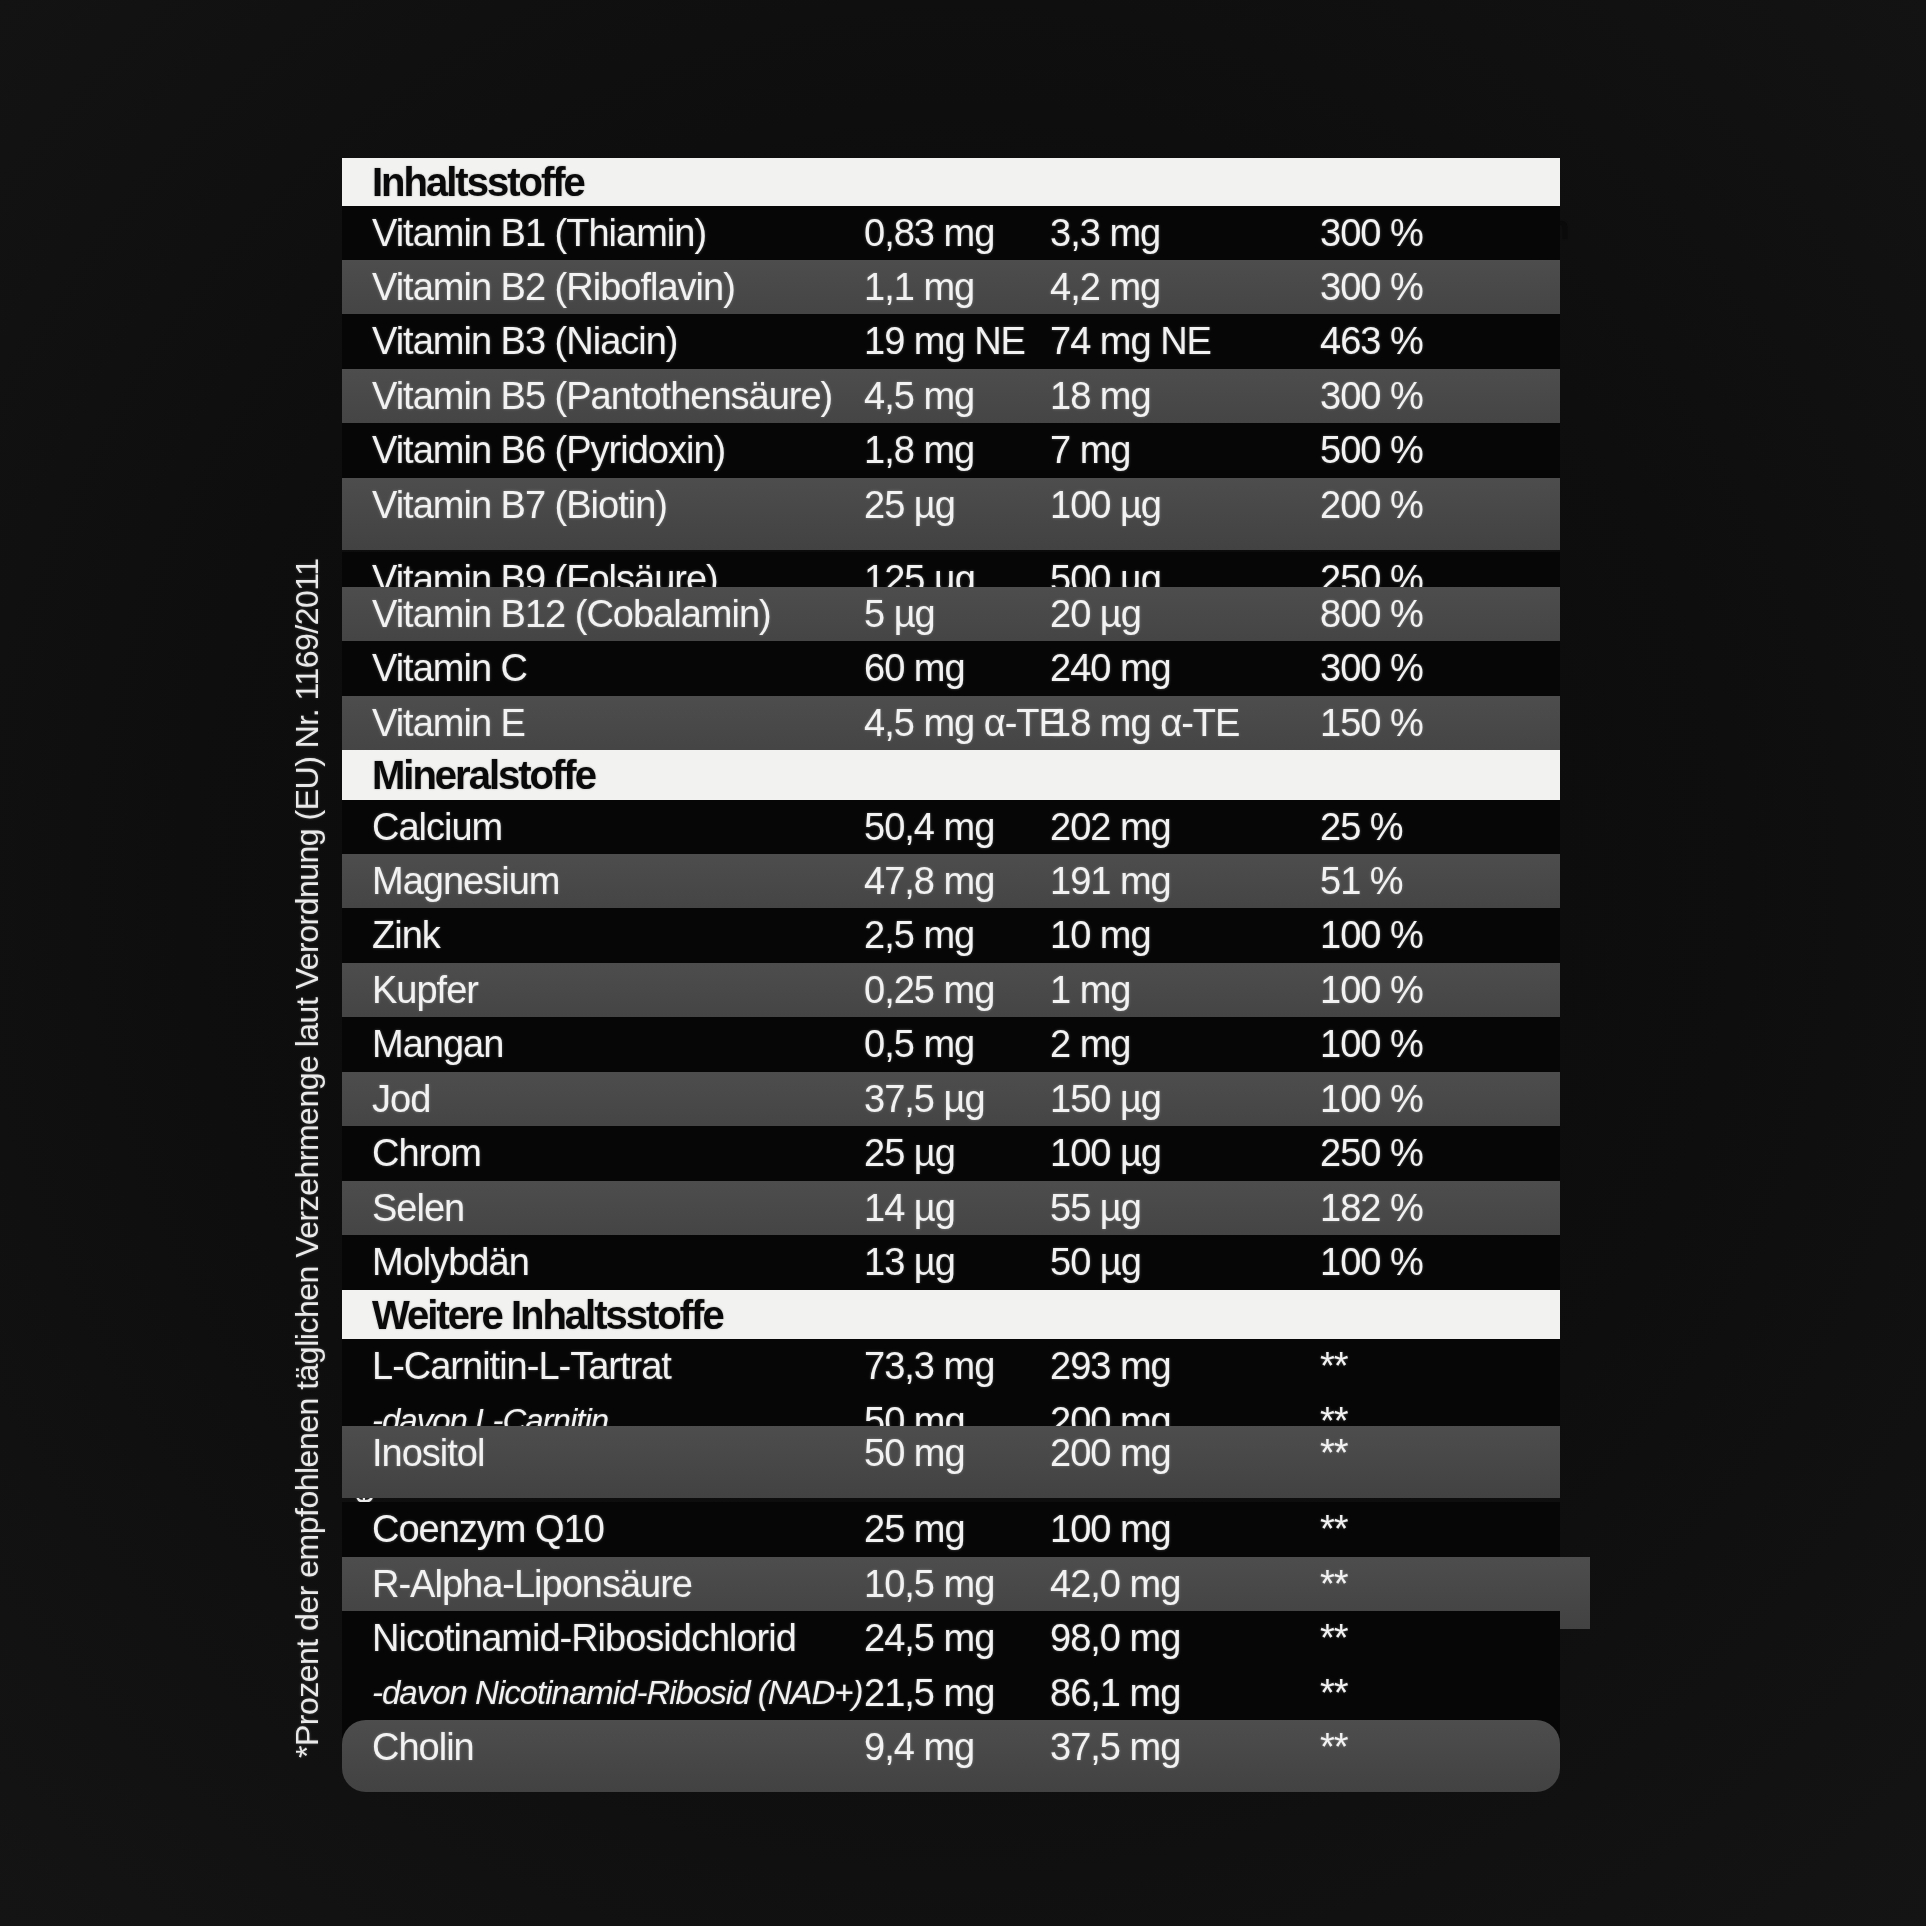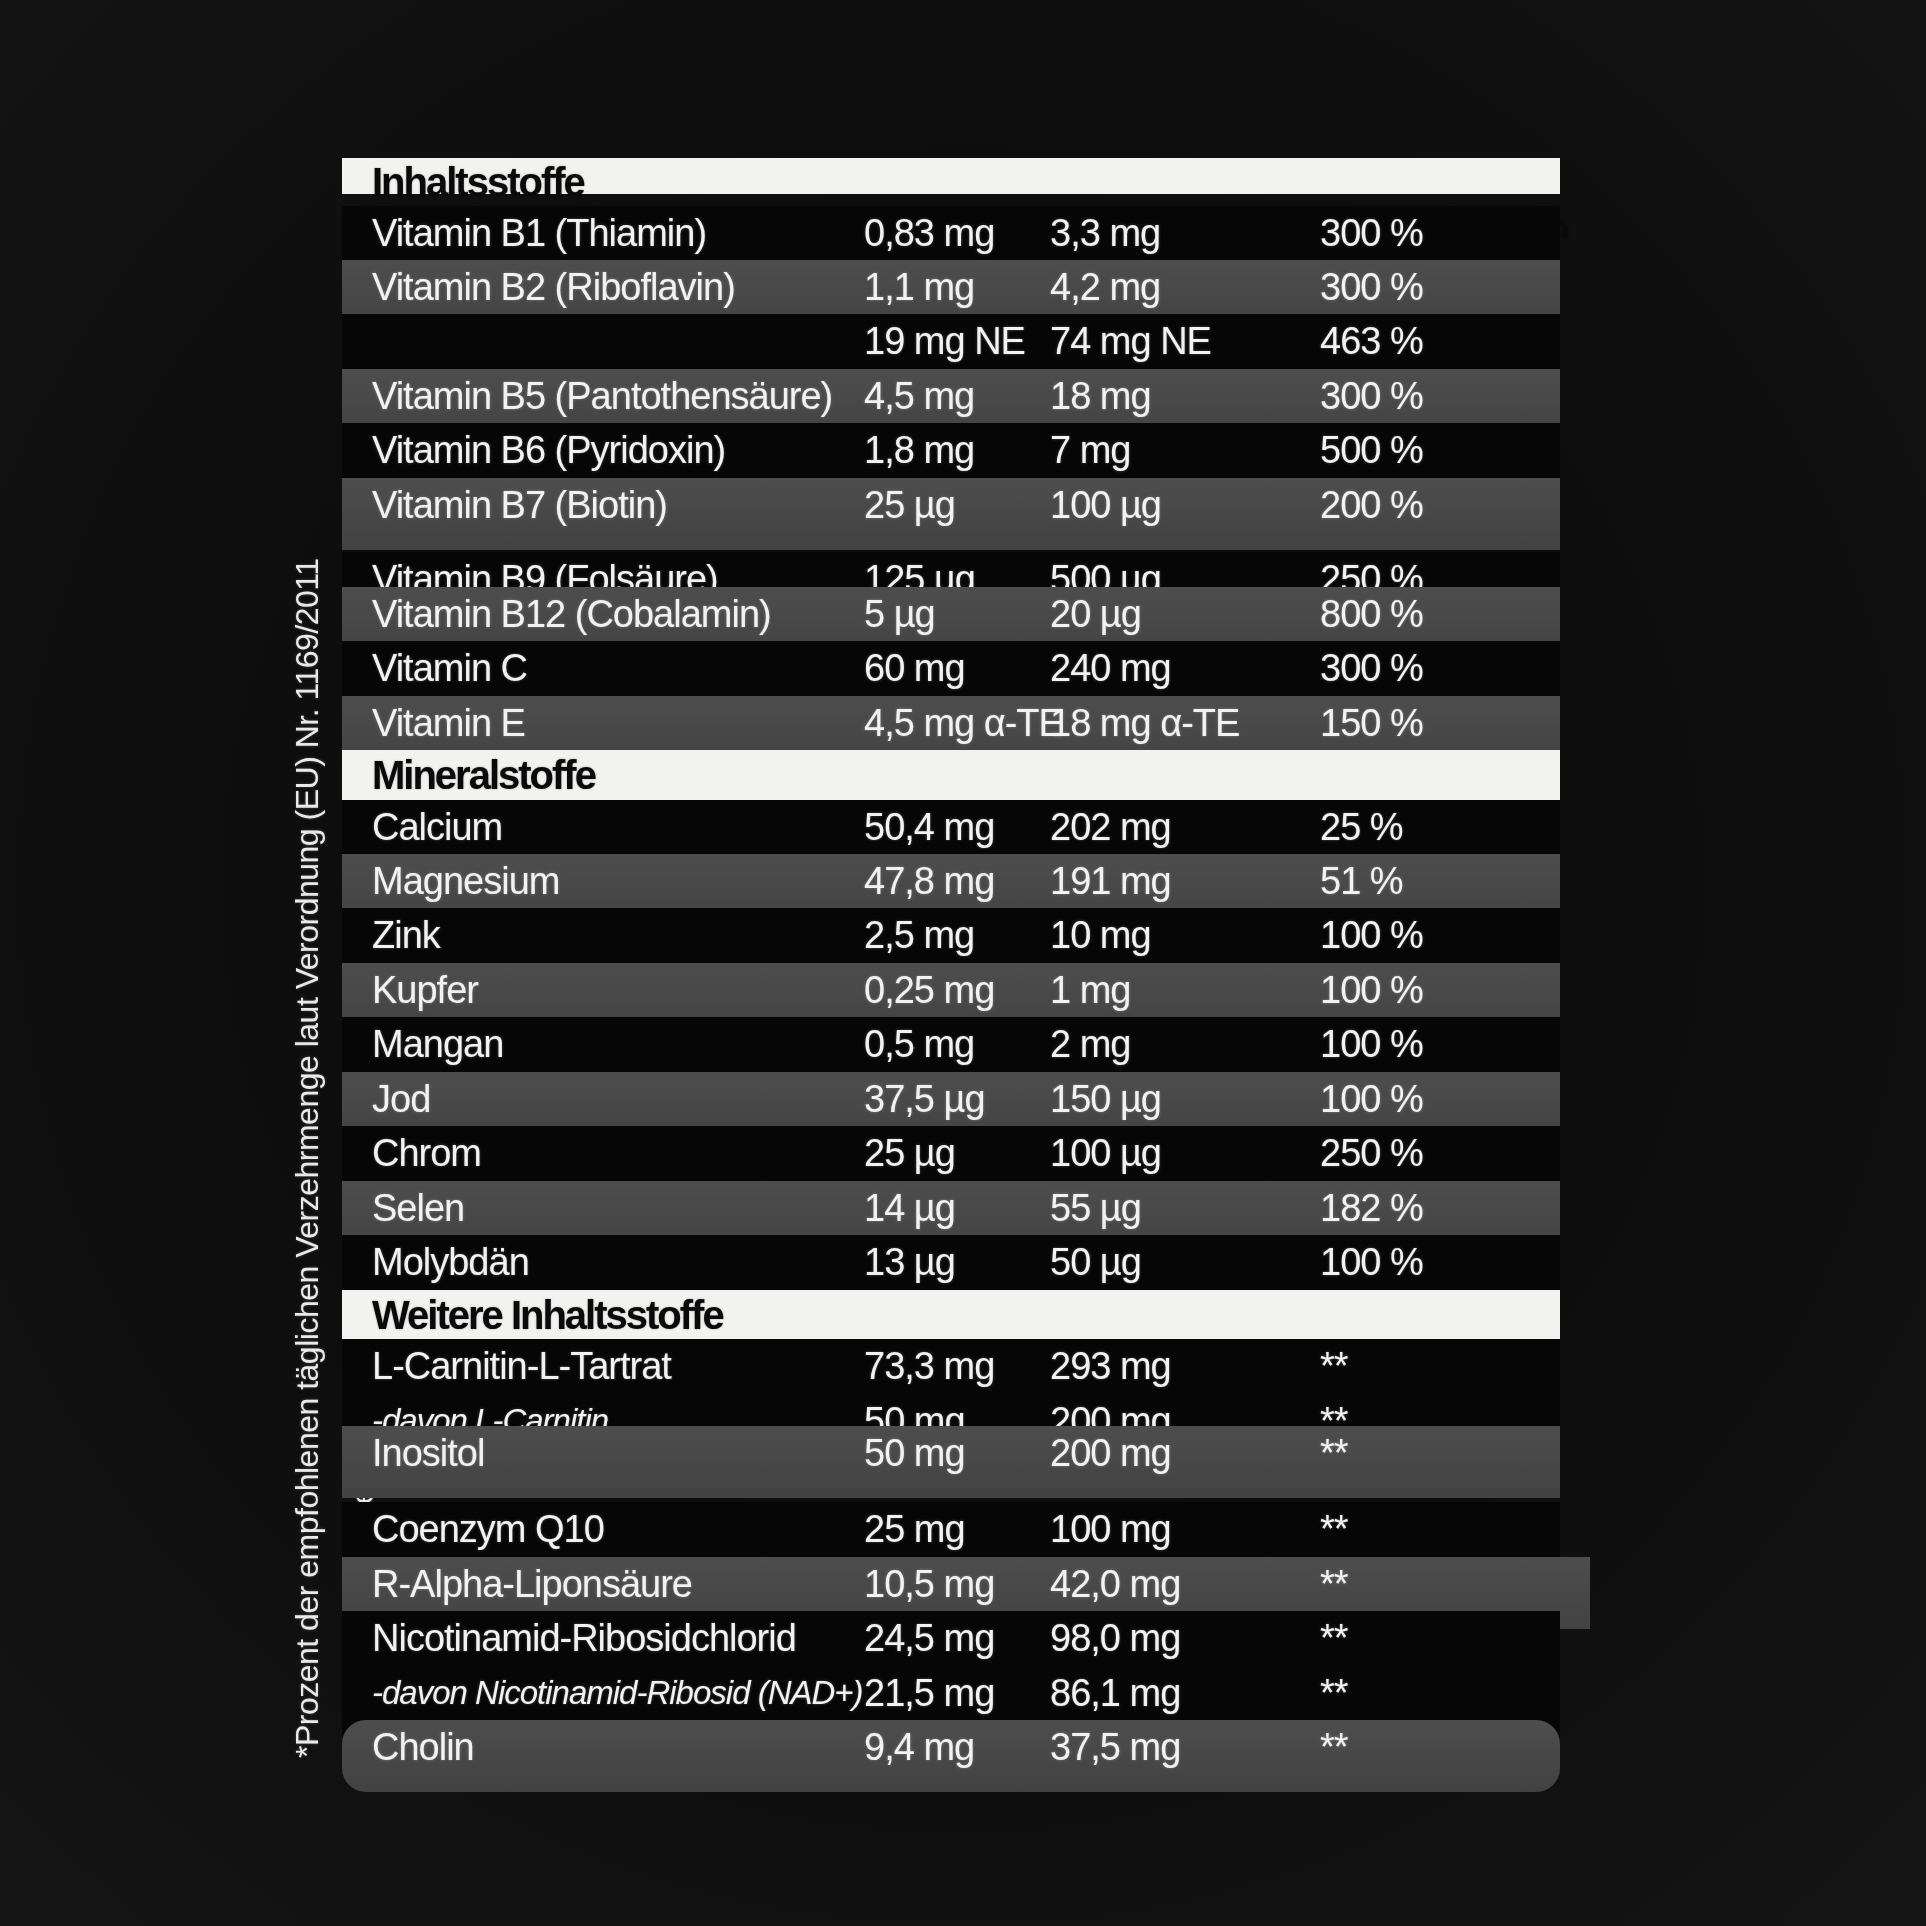--- a/index.html
+++ b/index.html
@@ -3,21 +3,21 @@
 <meta charset="utf-8">
 <style>
   html,body{margin:0;padding:0;background:#000;}
   .canvas{
     position:relative;width:1927px;height:1927px;overflow:hidden;
     background:radial-gradient(circle at 50% 46%, #0a0a0a 0%, #0e0e0e 55%, #141414 100%);
     font-family:"Liberation Sans", sans-serif;
   }
   .ntable{position:absolute;left:342px;top:158px;width:1218px;}
   .hbar{
-    position:absolute;left:0;width:1218px;height:36px;
+    position:absolute;left:0;width:1218px;height:48px;
     background:var(--bar-white,#f2f2f1);color:var(--text-dark,#0a0a0a);
   }
   .hbar .cell{position:absolute;top:0;height:48px;line-height:48px;white-space:nowrap;}
   .h-title{left:30px;font-size:40px;font-weight:bold;letter-spacing:-2px;}
   .h-col{font-size:34px;font-weight:bold;letter-spacing:-1.5px;margin-top:45px;}
   .h-kapsel{left:522px;}
   .h-portion{left:708px;}
   .h-portion .note{font-size:26px;font-weight:bold;letter-spacing:-1px;margin-left:6px;}
   .h-nrv{left:973px;}
   .sbar{
@@ -72,20 +72,21 @@
           <span class="cell c-portion">3,3 mg</span>
           <span class="cell c-nrv">300 %</span>
         </div>
         <div class="row gray" style="top: 102px;">
           <span class="cell c-name">Vitamin B2 (Riboflavin)</span>
           <span class="cell c-kapsel">1,1 mg</span>
           <span class="cell c-portion">4,2 mg</span>
           <span class="cell c-nrv">300 %</span>
         </div>
         <div class="row dark" style="top: 156px;">
+          <span class="cell c-name">Vitamin B3 (Niacin)</span>
           <span class="cell c-kapsel">19 mg NE</span>
           <span class="cell c-portion">74 mg NE</span>
           <span class="cell c-nrv">463 %</span>
         </div>
         <div class="row gray" style="top: 211px;">
           <span class="cell c-name">Vitamin B5 (Pantothensäure)</span>
           <span class="cell c-kapsel">4,5 mg</span>
           <span class="cell c-portion">18 mg</span>
           <span class="cell c-nrv">300 %</span>
         </div>

